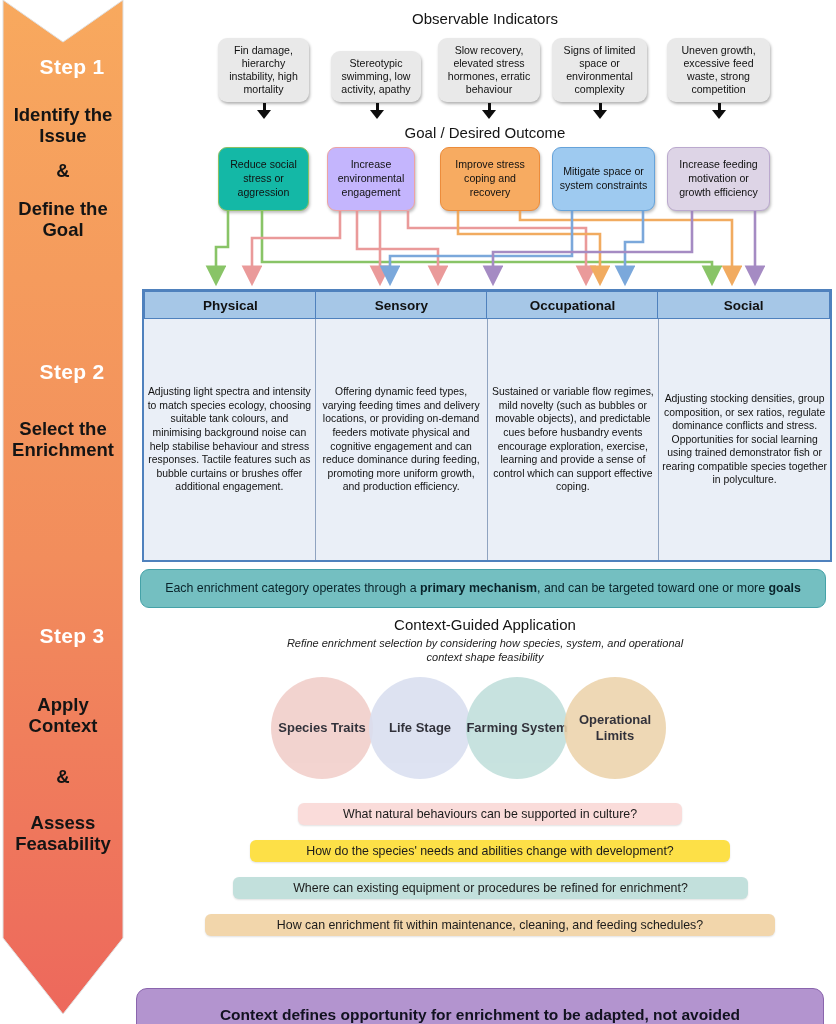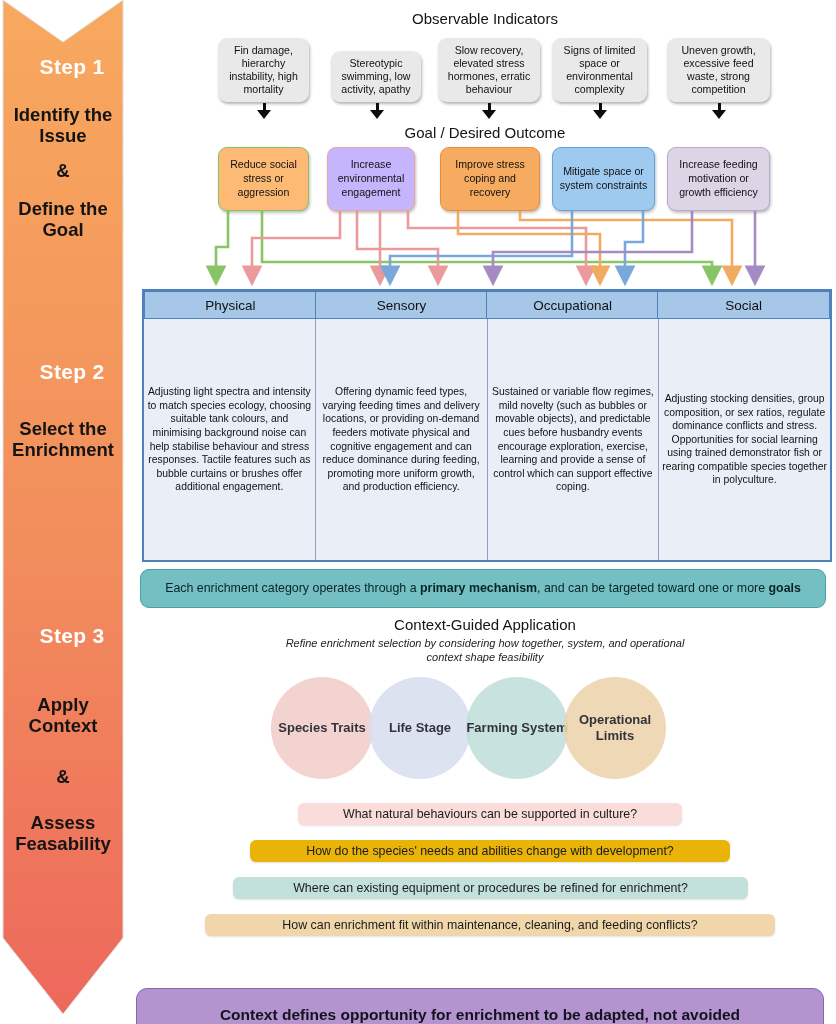--- a/index.html
+++ b/index.html
@@ -28,21 +28,21 @@
     font-size:10.6px;line-height:1.3;text-align:center;
     display:flex;align-items:center;justify-content:center;padding:4px 3px;box-sizing:border-box;
     height:64px;top:147px;
   }
   .ind-arrow{width:16px;top:103px;}
   .ind-arrow::before{content:'';display:block;margin:0 auto;width:3px;height:7px;background:#0d0d0d;}
   .ind-arrow::after{content:'';display:block;margin:0 auto;width:0;height:0;border:7px solid transparent;border-bottom:0;border-top:9px solid #0d0d0d;}
   
   .cat-table{left:142px;top:289px;width:690px;height:273px;border:2px solid #4f81bd;box-sizing:border-box;display:flex;flex-direction:column;background:#eaeff7;}
   .cat-head{display:flex;height:28px;flex:0 0 28px;}
-  .cat-th{flex:1;background:#a6c7e7;border:1.6px solid #4f81bd;margin-left:-1.6px;display:flex;align-items:center;justify-content:center;font-weight:normal;font-size:13.5px;}
+  .cat-th{flex:1;background:#a6c7e7;border:1.6px solid #4f81bd;margin-left:-1.6px;display:flex;align-items:center;justify-content:center;font-weight:bold;font-size:13.5px;}
   .cat-th:first-child{margin-left:0;}
   .cat-body{display:flex;flex:1;}
   .cat-td{flex:1;border-left:1.4px solid #8fa3c0;display:flex;align-items:center;justify-content:center;text-align:center;font-size:10.4px;line-height:1.3;padding:4px 3px;box-sizing:border-box;}
   .cat-td:first-child{border-left:none;}
   
   .mech-banner{
     left:140px;top:569px;width:686px;height:39px;background:#74bfc1;border:1.5px solid #45a2a8;border-radius:9px;
     box-sizing:border-box;display:flex;align-items:center;justify-content:center;text-align:center;
     font-size:12.4px;line-height:1.3;padding:2px 14px;color:#09232a;
   }
@@ -100,21 +100,21 @@
 <div class="abs ind-box" style="left:667px;top:38px;width:103px;height:64px">Uneven growth, excessive feed waste, strong competition</div>
 
 <div class="abs ind-arrow" style="left:256px"></div>
 <div class="abs ind-arrow" style="left:369px"></div>
 <div class="abs ind-arrow" style="left:481px"></div>
 <div class="abs ind-arrow" style="left:592px"></div>
 <div class="abs ind-arrow" style="left:711px"></div>
 
 <div class="abs sec-title" style="top:124px">Goal / Desired Outcome</div>
 
-<div class="abs goal-box" style="left:218px;width:91px;background:#fdba74;border:1.5px solid #8cc163">Reduce social stress or aggression</div>
+<div class="abs goal-box" style="left:218px;width:91px;background:#14b8a6;border:1.5px solid #8cc163">Reduce social stress or aggression</div>
 <div class="abs goal-box" style="left:327px;width:88px;background:#c4b5fd;border:1.5px solid #eda3a3">Increase environmental engagement</div>
 <div class="abs goal-box" style="left:440px;width:100px;background:#f7ab61;border:1.5px solid #ec8c3b">Improve stress coping and recovery</div>
 <div class="abs goal-box" style="left:552px;width:103px;background:#9ecaf0;border:1.5px solid #66a3da">Mitigate space or system constraints</div>
 <div class="abs goal-box" style="left:667px;width:103px;background:#ddd4e6;border:1.5px solid #bba9ce">Increase feeding motivation or growth efficiency</div>
 
 <svg class="abs" style="left:0;top:0;pointer-events:none" width="836" height="1024" viewBox="0 0 836 1024">
   <defs>
     <marker id="mGreen" markerWidth="9" markerHeight="9" refX="6" refY="4" orient="auto">
         <path d="M0,0 L8,4 L0,8 z" fill="#7dbe57"></path>
       </marker>
@@ -162,25 +162,25 @@
   </div>
 </div>
 
 <div class="abs mech-banner">
   <span>
     <span>Each enrichment category operates through a </span><b>primary mechanism</b><span>, and can be targeted toward one or more </span><b>goals</b>
   </span>
 </div>
 
 <div class="abs sec-title" style="top:616px">Context-Guided Application</div>
-<div class="abs sec-sub" style="top:637px">Refine enrichment selection by considering how together, system, and operational context shape feasibility</div>
+<div class="abs sec-sub" style="top:637px">Refine enrichment selection by considering how species, system, and operational context shape feasibility</div>
 
 <div class="abs ctx-circle" style="left:271px;background:#f1cec9">Species Traits</div>
 <div class="abs ctx-circle" style="left:369px;background:#d9dff0">Life Stage</div>
 <div class="abs ctx-circle" style="left:466px;background:#c0dfdb">Farming System</div>
 <div class="abs ctx-circle" style="left:564px;background:#ecd3ab">Operational Limits</div>
 
 <div class="abs q-bar" style="left:298px;top:803px;width:384px;background:#fadcda">What natural behaviours can be supported in culture?</div>
-<div class="abs q-bar" style="left:250px;top:840px;width:480px;background:#eab308">How do the species' needs and abilities change with development?</div>
+<div class="abs q-bar" style="left:250px;top:840px;width:480px;background:#fde047">How do the species' needs and abilities change with development?</div>
 <div class="abs q-bar" style="left:233px;top:877px;width:515px;background:#c2e0dc">Where can existing equipment or procedures be refined for enrichment?</div>
-<div class="abs q-bar" style="left:205px;top:914px;width:570px;background:#f2d6ab">How can enrichment fit within maintenance, cleaning, and feeding conflicts?</div>
+<div class="abs q-bar" style="left:205px;top:914px;width:570px;background:#f2d6ab">How can enrichment fit within maintenance, cleaning, and feeding schedules?</div>
 
 <div class="abs concl-banner">Context defines opportunity for enrichment to be adapted, not avoided</div>
 
 </body></html>

